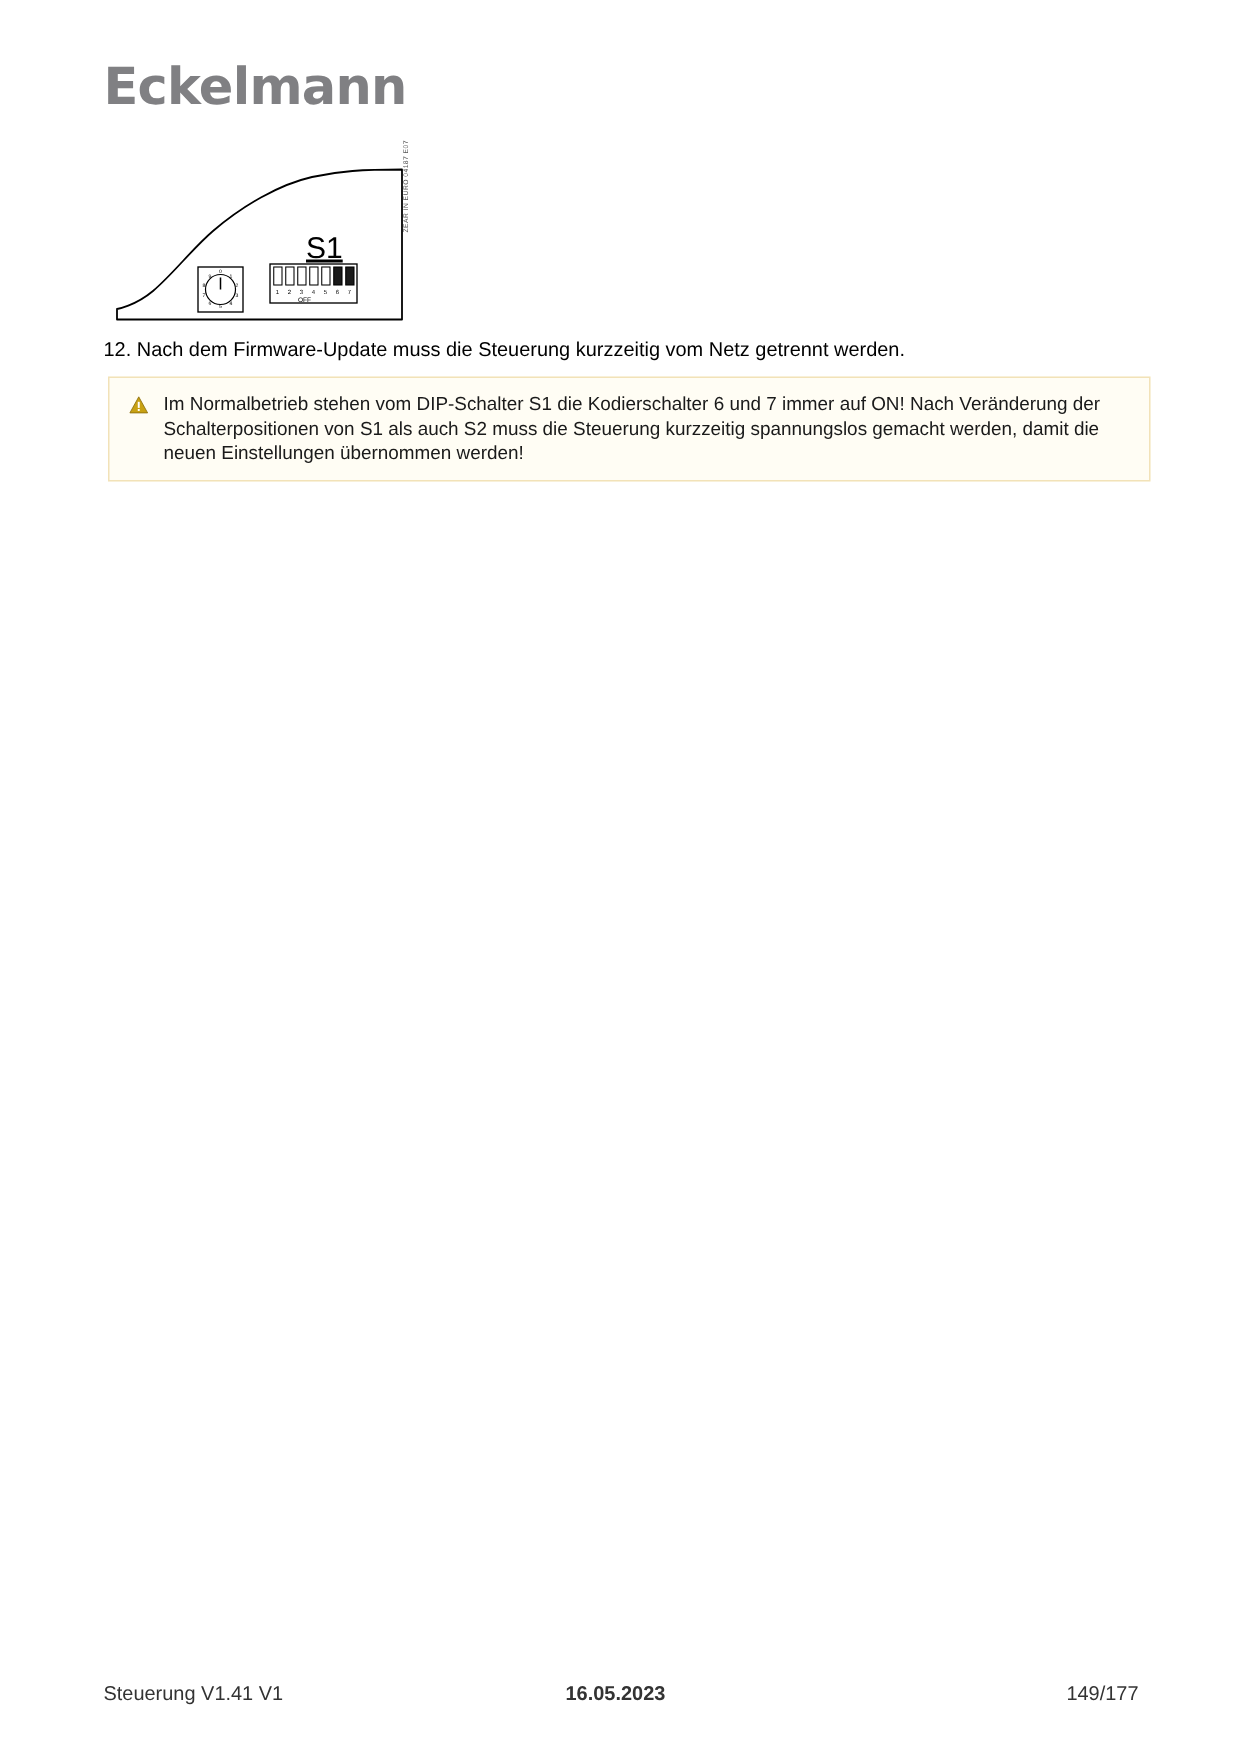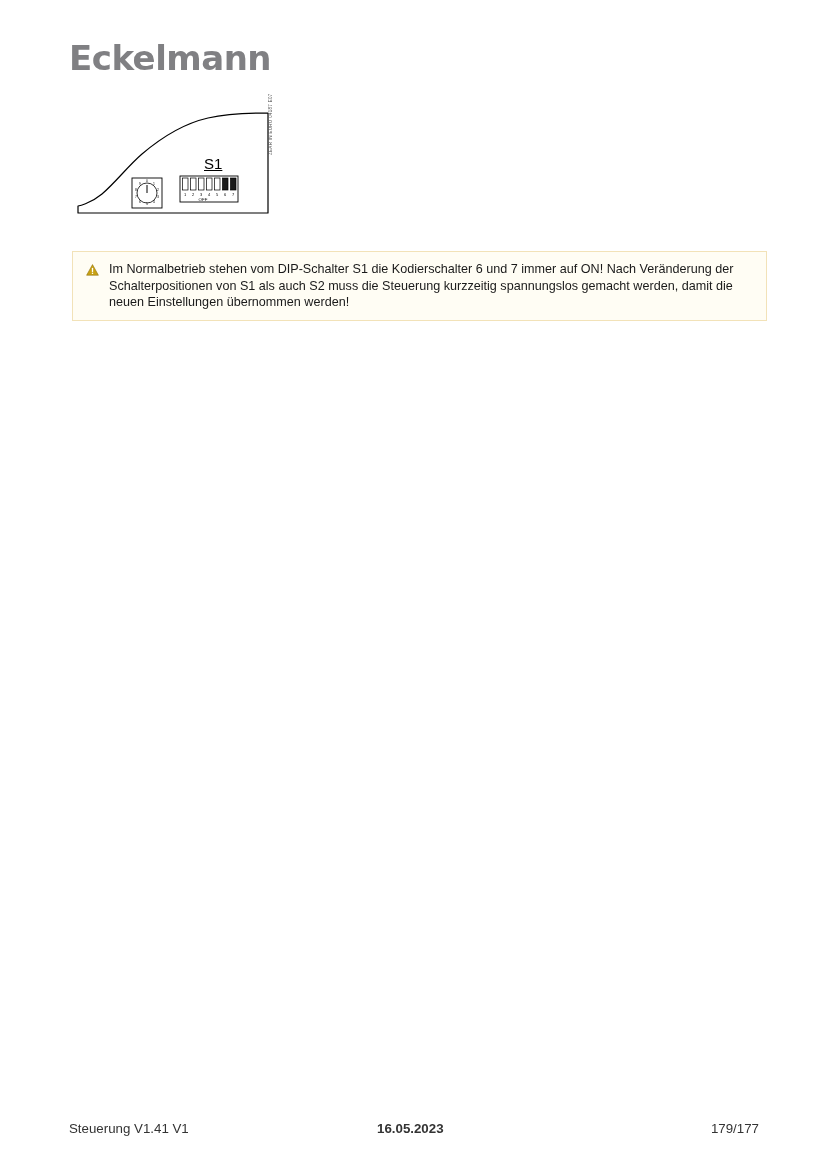--- a/index.html
+++ b/index.html
@@ -52,21 +52,21 @@
     color: #555;
     transform: rotate(-90deg);
     transform-origin: left top;
     white-space: nowrap;
     letter-spacing: 0.3px;
   }
   .s1-label {
     position: absolute;
     left: 204px;
     top: 155px;
-    font-size: 15px;
+    font-size: 20px;
     color: #000;
     text-decoration: underline;
   }
   
   .step-text {
     position: absolute;
     left: 69px;
     top: 224px;
     width: 700px;
     font-size: 13.3px;
@@ -169,29 +169,30 @@
         <text x="157" y="86" font-size="4" text-anchor="middle" font-family="Liberation Sans, sans-serif">7</text>
         <text x="127" y="91" font-size="4.4" text-anchor="middle" font-family="Liberation Sans, sans-serif">OFF</text>
       </g>
     </svg>
   </div>
 
   <div class="s1-label">S1</div>
 
   <div class="fig-caption-vert">ZEAR IN EURO 04187 E07</div>
 
+  <div class="step-text">12. Nach dem Firmware-Update muss die Steuerung kurzzeitig vom Netz getrennt werden.</div>
 
   <div class="note-box">
     <svg class="note-icon" viewBox="0 0 14 13">
       <path d="M7 0.6 L13.4 12.2 L0.6 12.2 Z" fill="#c8a113" stroke="#8a6d0b" stroke-width="0.6"></path>
       <rect x="6.3" y="4.2" width="1.4" height="4.4" fill="#ffffff"></rect>
       <rect x="6.3" y="9.4" width="1.4" height="1.4" fill="#ffffff"></rect>
     </svg>
     <p class="note-text">Im Normalbetrieb stehen vom DIP-Schalter S1 die Kodierschalter 6 und 7 immer auf ON! Nach Veränderung der Schalterpositionen von S1 als auch S2 muss die Steuerung kurzzeitig spannungslos gemacht werden, damit die neuen Einstellungen übernommen werden!</p>
   </div>
 
   <div class="footer">
     <span class="footer-left">Steuerung V1.41 V1</span>
     <span class="footer-center">16.05.2023</span>
-    <span class="footer-right">179/177</span>
+    <span class="footer-right">149/177</span>
   </div>
 
 </div>
 
 </body></html>

